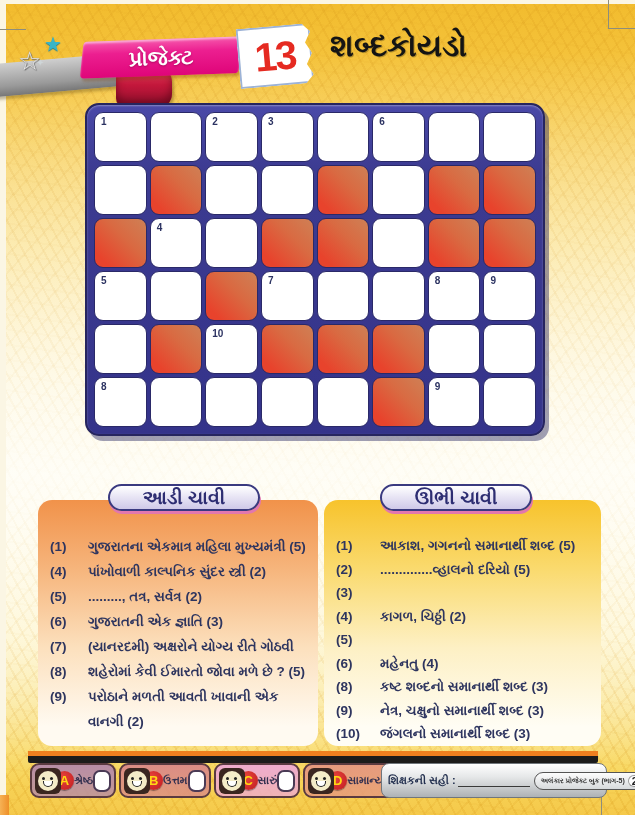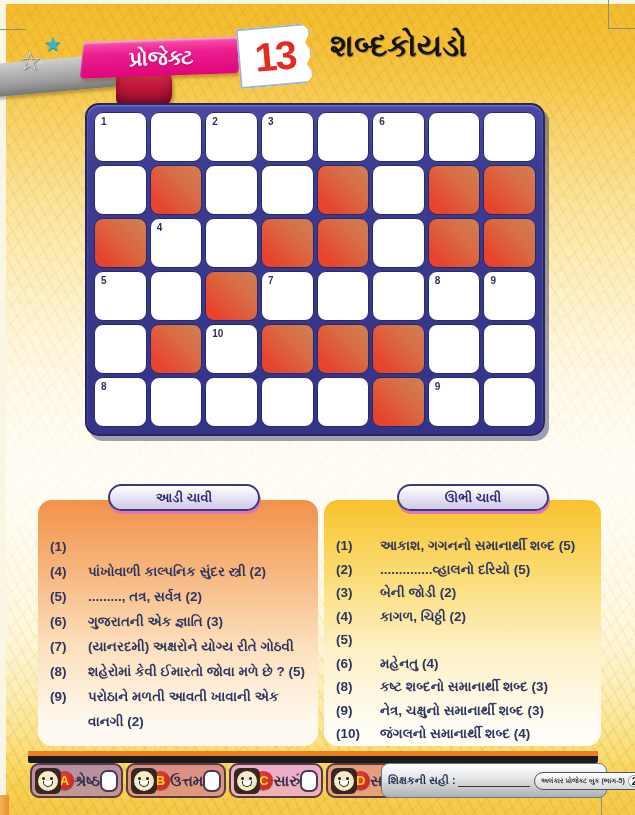--- a/index.html
+++ b/index.html
@@ -60,22 +60,22 @@
     padding:34px 10px 8px 12px;}
   .panel.across{left:38px;width:280px;
     background:linear-gradient(180deg,#f1924a 0%,#f6b57c 28%,#fce0bd 60%,#fffaf1 92%);}
   .panel.down{left:324px;width:277px;
     background:linear-gradient(180deg,#f7c32c 0%,#fada6e 28%,#fdf0c4 60%,#fffdf4 92%);}
   .pill{position:absolute;top:484px;height:27px;border-radius:15px;
     background:linear-gradient(180deg,#ffffff 0%,#e9e6f5 45%,#cfc9e8 100%);
     border:2px solid #3a3a80;box-shadow:1px 3px 0 #e277ae;
     display:flex;align-items:center;justify-content:center;box-sizing:border-box;}
   .pill.p-across{left:108px;width:152px;}
-  .pill.p-down{left:397px;width:152px;}
-  .pill span{font-weight:bold;font-size:13px;color:#2d2d72;}
+  .pill.p-down{left:380px;width:152px;}
+  .pill span{font-weight:bold;font-size:19px;color:#2d2d72;}
   .clue-line{display:flex;font-size:13.5px;color:#2e355f;font-weight:bold;}
   .across .clue-line{line-height:25px;}
   .down .clue-line{line-height:23.5px;}
   .clue-no{flex:0 0 38px;}
   .down .clue-no{flex:0 0 44px;}
   .clue-text{flex:1;}
   
   .foot-orange{position:absolute;left:28px;top:751px;width:570px;height:5px;background:#ee7f1f;}
   .foot-black{position:absolute;left:28px;top:756px;width:570px;height:7px;background:#1b1b1b;border-radius:0 0 2px 2px;}
   .grade-bar{position:absolute;left:30px;top:763px;width:348px;height:35px;display:flex;gap:3px;}
@@ -84,21 +84,21 @@
   .smiley{width:26px;height:26px;background:#3a2620;border-radius:6px;flex:0 0 26px;
     display:flex;align-items:center;justify-content:center;position:relative;}
   .face{width:20px;height:20px;background:#f4ecc8;border-radius:50%;position:relative;}
   .face:before{content:"";position:absolute;left:4px;top:6px;width:3px;height:3px;background:#222;border-radius:50%;
     box-shadow:8px 0 0 #222;}
   .face:after{content:"";position:absolute;left:5px;top:10px;width:10px;height:6px;border:1.5px solid #222;
     border-top:none;border-radius:0 0 10px 10px;background:#fff;box-sizing:border-box;}
   .gletter{width:19px;height:19px;background:radial-gradient(circle at 35% 35%,#e8453c,#c01b22);border-radius:50%;
     margin-left:-6px;display:flex;align-items:center;justify-content:center;flex:0 0 19px;
     color:#ffd814;font-weight:bold;font-size:13px;box-shadow:0 1px 1px rgba(0,0,0,.4);}
-  .glabel{flex:1;text-align:center;font-size:15px;font-weight:bold;color:#33304f;}
+  .glabel{flex:1;text-align:center;font-size:11px;font-weight:bold;color:#33304f;}
   .gbox{width:18px;height:22px;background:#fff;border:2px solid #4a3a55;border-radius:7px;flex:0 0 18px;box-sizing:border-box;}
   .sig-box{position:absolute;left:381px;top:763px;width:226px;height:35px;border-radius:8px;
     background:linear-gradient(180deg,#ffffff 0%,#e5e7e8 40%,#aeb2b5 100%);
     border:1.5px solid #70767c;box-sizing:border-box;display:flex;align-items:center;padding:0 6px;}
   .sig-label{font-size:11px;font-weight:bold;color:#23304f;white-space:nowrap;text-align:center;}
   .sig-line{flex:0 0 72px;height:12px;border-bottom:1.5px solid #3a3a3a;margin:0 4px 0 2px;}
   .book-pill{border:1.2px solid #555;border-radius:10px 3px 3px 10px;font-size:7px;font-weight:bold;color:#333;
     padding:2px 3px 2px 6px;white-space:nowrap;background:linear-gradient(180deg,#fdfdfd,#d7dadc);display:flex;align-items:center;gap:3px;}
   .page-no{background:#fff;border-radius:7px;font-size:11px;font-weight:bold;color:#222;padding:0 4px;
     box-shadow:inset 0 0 0 1px #999;}
@@ -205,20 +205,21 @@
         <span class="cellnum">9</span>
       </div>
       <div class="cell"></div>
     </div>
 </div>
 
 <div class="panel across">
   <div class="clue-list">
       <div class="clue-line">
         <span class="clue-no">(1)</span>
+        <span class="clue-text">ગુજરાતના એકમાત્ર મહિલા મુખ્યમંત્રી (5)</span>
       </div>
       <div class="clue-line">
         <span class="clue-no">(4)</span>
         <span class="clue-text">પાંખોવાળી કાલ્પનિક સુંદર સ્ત્રી (2)</span>
       </div>
       <div class="clue-line">
         <span class="clue-no">(5)</span>
         <span class="clue-text">........., તત્ર, સર્વત્ર (2)</span>
       </div>
       <div class="clue-line">
@@ -244,21 +245,20 @@
       <div class="clue-line">
         <span class="clue-no">(1)</span>
         <span class="clue-text">આકાશ, ગગનનો સમાનાર્થી શબ્દ (5)</span>
       </div>
       <div class="clue-line">
         <span class="clue-no">(2)</span>
         <span class="clue-text">..............વ્હાલનો દરિયો (5)</span>
       </div>
       <div class="clue-line">
         <span class="clue-no">(3)</span>
-        <span class="clue-text">બેની જોડી (2)</span>
       </div>
       <div class="clue-line">
         <span class="clue-no">(4)</span>
         <span class="clue-text">કાગળ, ચિઠ્ઠી (2)</span>
       </div>
       <div class="clue-line">
         <span class="clue-no">(5)</span>
       </div>
       <div class="clue-line">
         <span class="clue-no">(6)</span>
@@ -267,21 +267,21 @@
       <div class="clue-line">
         <span class="clue-no">(8)</span>
         <span class="clue-text">કષ્ટ શબ્દનો સમાનાર્થી શબ્દ (3)</span>
       </div>
       <div class="clue-line">
         <span class="clue-no">(9)</span>
         <span class="clue-text">નેત્ર, ચક્ષુનો સમાનાર્થી શબ્દ (3)</span>
       </div>
       <div class="clue-line">
         <span class="clue-no">(10)</span>
-        <span class="clue-text">જંગલનો સમાનાર્થી શબ્દ (4)</span>
+        <span class="clue-text">જંગલનો સમાનાર્થી શબ્દ (3)</span>
       </div>
     </div>
 </div>
 <div class="pill p-across">
   <span>આડી ચાવી</span>
 </div>
 <div class="pill p-down">
   <span>ઊભી ચાવી</span>
 </div>
 

